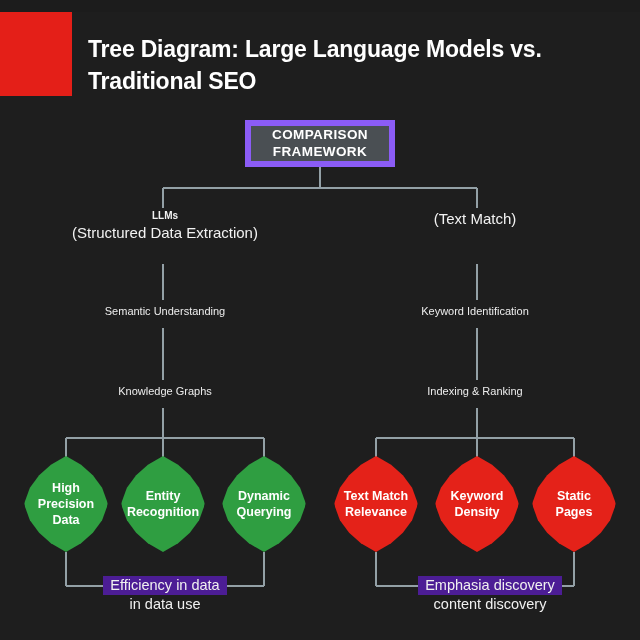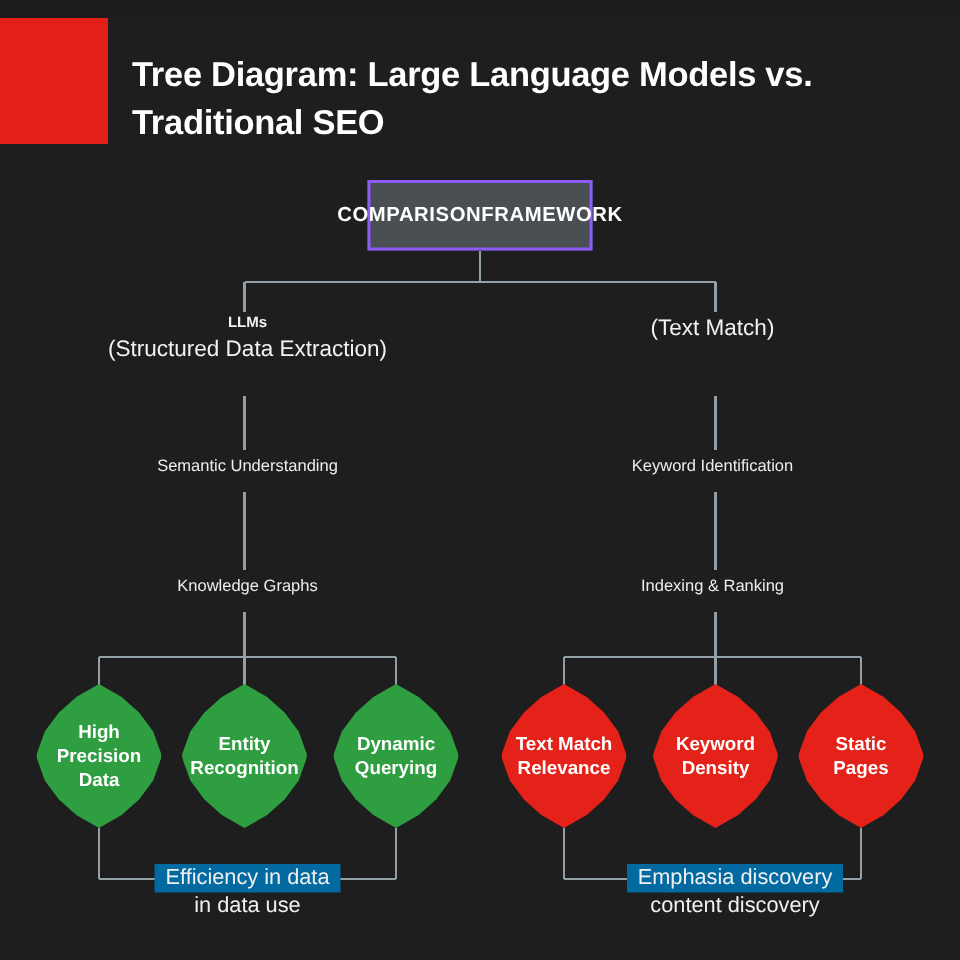--- a/index.html
+++ b/index.html
@@ -50,23 +50,24 @@
   }
 
   
   #root-node {
     position: absolute;
     left: 245px;
     top: 108px;
     width: 150px;
     height: 47px;
     background: #4a4f53;
-    border: 2px solid #8b5cf6;
+    border: 6px solid #8b5cf6;
     box-sizing: border-box;
     display: flex;
+    flex-direction: column;
     align-items: center;
     justify-content: center;
     color: #ffffff;
     font-size: 13.5px;
     font-weight: bold;
     letter-spacing: 0.4px;
     line-height: 1.22;
   }
 
   
@@ -134,21 +135,21 @@
   .footer-cap {
     position: absolute;
     width: 250px;
     text-align: center;
     color: #f0f0f0;
     font-size: 14.5px;
     line-height: 1.32;
   }
   #foot-llm { left: 40px;  top: 564px; }
   #foot-seo { left: 365px; top: 564px; }
-  .foot-l1 { position: relative; background: #0369a1; display: inline-block; padding: 0 7px; }
+  .foot-l1 { position: relative; background: #4c1d95; display: inline-block; padding: 0 7px; }
 </style>
 </head>
 <body>
 
 <div id="canvas">
 
   <div id="accent-block"></div>
   <div id="page-title">Tree Diagram: Large Language Models vs. Traditional SEO</div>
 
   <svg id="connectors" viewBox="0 0 640 640" width="640" height="640">

